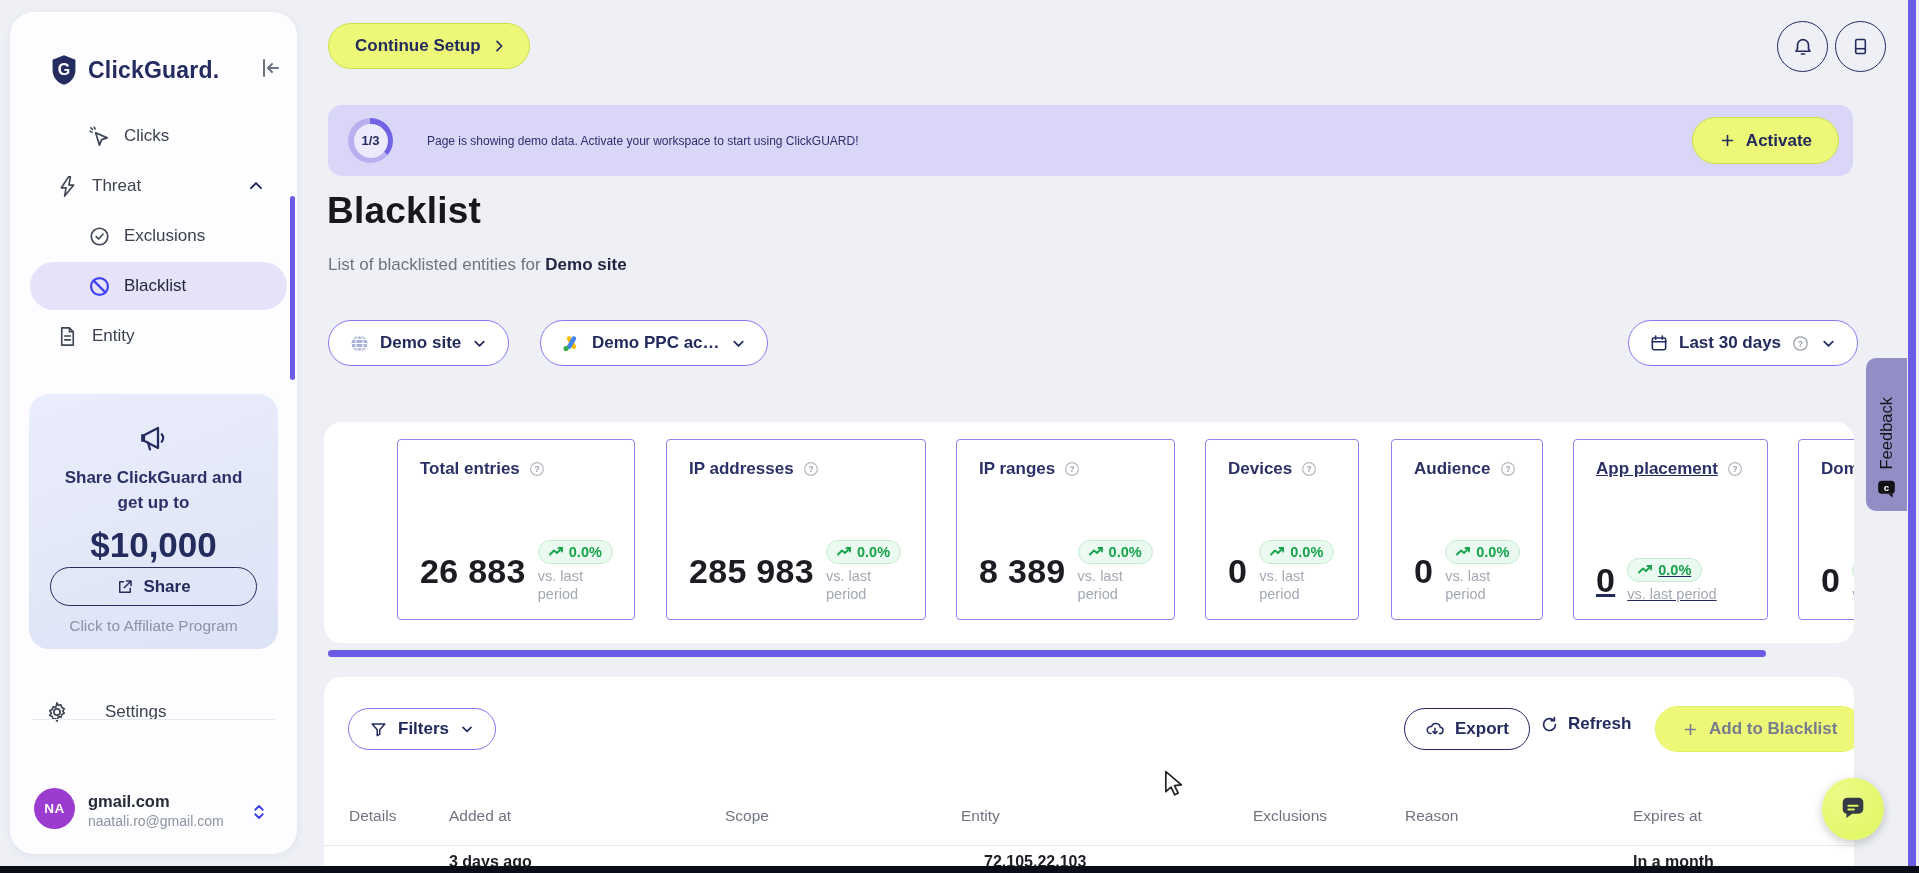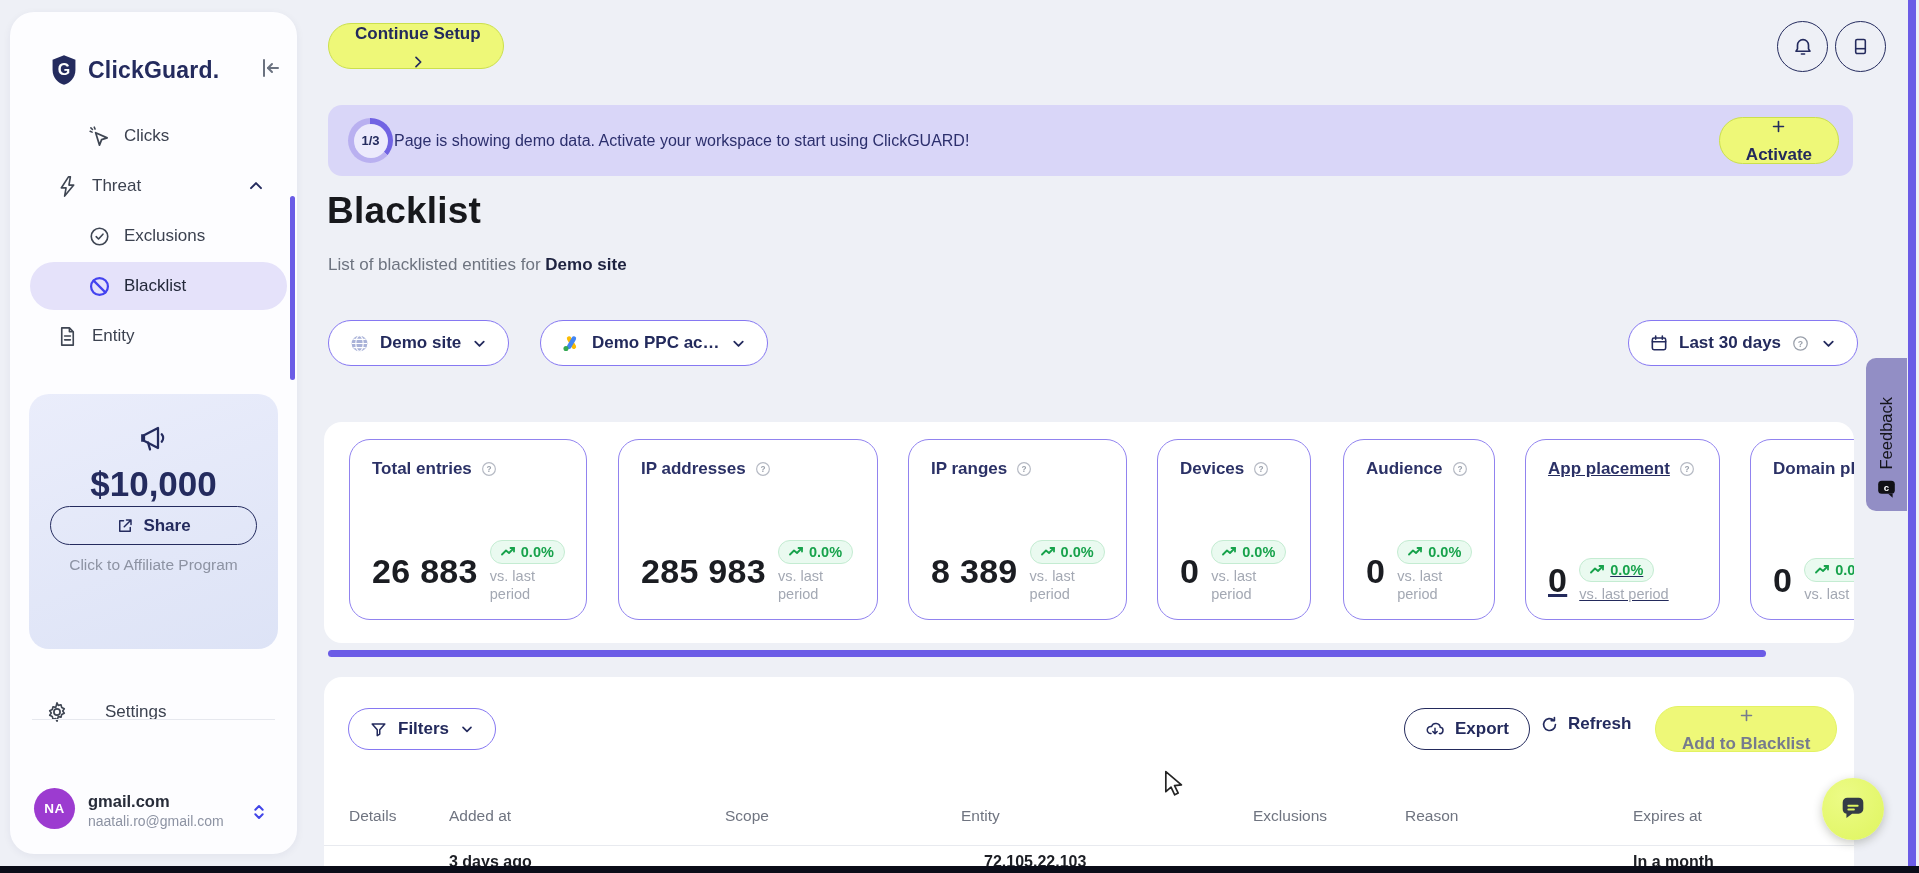--- a/index.html
+++ b/index.html
@@ -16,21 +16,21 @@
   .pill{
     display:inline-flex;align-items:center;gap:10px;border-radius:999px;
     background:#fff;border:1.5px solid #8678f2;height:46px;padding:0 20px;
     font-size:17px;color:#232a5c;font-weight:600;box-sizing:border-box;cursor:pointer;white-space:nowrap;
   }
   .pill.small{height:42px;}
   .pill.navy{border-color:#232a5c;}
   .lime{
     background:#eef878;border:1.5px solid #cbe04c;color:#232a5c;font-weight:600;
     display:inline-flex;align-items:center;gap:10px;border-radius:999px;
-    box-sizing:border-box;cursor:pointer;white-space:nowrap;font-size:17px;flex-direction:column;
+    box-sizing:border-box;cursor:pointer;white-space:nowrap;font-size:17px;
   }
 
   
   .sidebar{
     left:10px;top:12px;width:287px;height:842px;background:#fdfdff;border-radius:24px;
     box-shadow:0 2px 8px rgba(30,34,90,.06);
   }
   .brand-text{font-size:23px;font-weight:700;color:#242b5e;letter-spacing:.2px;}
   .nav-label{font-size:17px;color:#3c4250;font-weight:500;}
   .nav-row{position:absolute;display:flex;align-items:center;gap:13px;height:40px;cursor:pointer;}
@@ -60,32 +60,32 @@
 
   
   .banner{
     left:328px;top:105px;width:1525px;height:71px;border-radius:14px;background:#d9d6f8;
     display:flex;align-items:center;box-sizing:border-box;padding:0 14px 0 20px;
   }
   .ring{width:45px;height:45px;border-radius:50%;background:conic-gradient(#7163e3 0 130deg,#b9b0f0 130deg 360deg);
     display:flex;align-items:center;justify-content:center;flex:none;}
   .ring-inner{width:34px;height:34px;border-radius:50%;background:#eceafc;display:flex;align-items:center;justify-content:center;
     font-size:13px;font-weight:700;color:#242b5e;}
-  .banner-text{margin-left:1px;font-size:16px;color:#2c2f6d;font-weight:500;}
+  .banner-text{margin-left:34px;font-size:12px;color:#2c2f6d;font-weight:500;}
 
   
   .h1{left:327px;top:190px;font-size:37px;font-weight:700;color:#17181c;letter-spacing:.2px;}
   .subtitle{left:328px;top:255px;font-size:17px;color:#6e7480;}
   .subtitle b{color:#1e2340;font-weight:700;}
 
   
   .cards-panel{left:324px;top:422px;width:1530px;height:221px;background:#fff;border-radius:18px;overflow:hidden;}
   .card{
-    position:absolute;top:17px;height:181px;background:#fff;border:1.5px solid #9183ef;border-radius:21px;
-    box-sizing:border-box;padding:19px 16px 16px 22px;display:flex;flex-direction:column;
+    position:absolute;top:17px;height:181px;background:#fff;border:1.5px solid #9183ef;border-radius:4px;
+    box-sizing:border-box;padding:19px 16px 16px 22px;display:flex;flex-direction:column;margin-left:48px;
   }
   .card-label{font-size:17px;font-weight:600;color:#2b3166;display:flex;align-items:center;gap:8px;white-space:nowrap;}
   .card-bottom{margin-top:auto;display:flex;align-items:center;gap:12px;}
   .card-value{font-size:34px;font-weight:700;color:#1b1d22;white-space:nowrap;letter-spacing:.3px;}
   .delta-wrap{display:flex;flex-direction:column;gap:3px;min-width:0;}
   .delta-pill{
     display:inline-flex;align-items:center;gap:6px;background:#eafaf0;border:1px solid #c4ecd2;color:#17a24b;
     font-weight:700;font-size:14.5px;padding:3px 10px;border-radius:999px;width:max-content;
   }
   .note{color:#a3a8b3;font-size:14.5px;line-height:1.25;}
@@ -179,20 +179,21 @@
     <span class="nav-label">Entity</span>
   </div>
 
   <div class="share-card">
     <svg width="32" height="32" viewBox="0 0 24 24">
       <path d="M4.5 10 L15 4.5 V19.5 L4.5 14 Z" fill="none" stroke="#242b5e" stroke-width="1.7" stroke-linejoin="round"></path>
       <path d="M4.5 10 H3.2 V14 H4.5" fill="none" stroke="#242b5e" stroke-width="1.7"></path>
       <path d="M7.5 15.4 L9 20.5" stroke="#242b5e" stroke-width="1.7" stroke-linecap="round" fill="none"></path>
       <path d="M17.8 9.2 a4.3 4.3 0 0 1 0 5.6" stroke="#242b5e" stroke-width="1.7" fill="none" stroke-linecap="round"></path>
     </svg>
+    <div class="share-line">Share ClickGuard and get up to</div>
     <div class="share-amount">$10,000</div>
     <div class="share-btn">
       <svg width="18" height="18" viewBox="0 0 24 24">
         <path d="M10 5H5v14h14v-5" fill="none" stroke="#242b5e" stroke-width="2" stroke-linecap="round" stroke-linejoin="round"></path>
         <path d="M14 4h6v6 M20 4l-9 9" fill="none" stroke="#242b5e" stroke-width="2" stroke-linecap="round" stroke-linejoin="round"></path>
       </svg>
       <span>Share</span>
     </div>
     <div class="share-caption">Click to Affiliate Program</div>
   </div>

